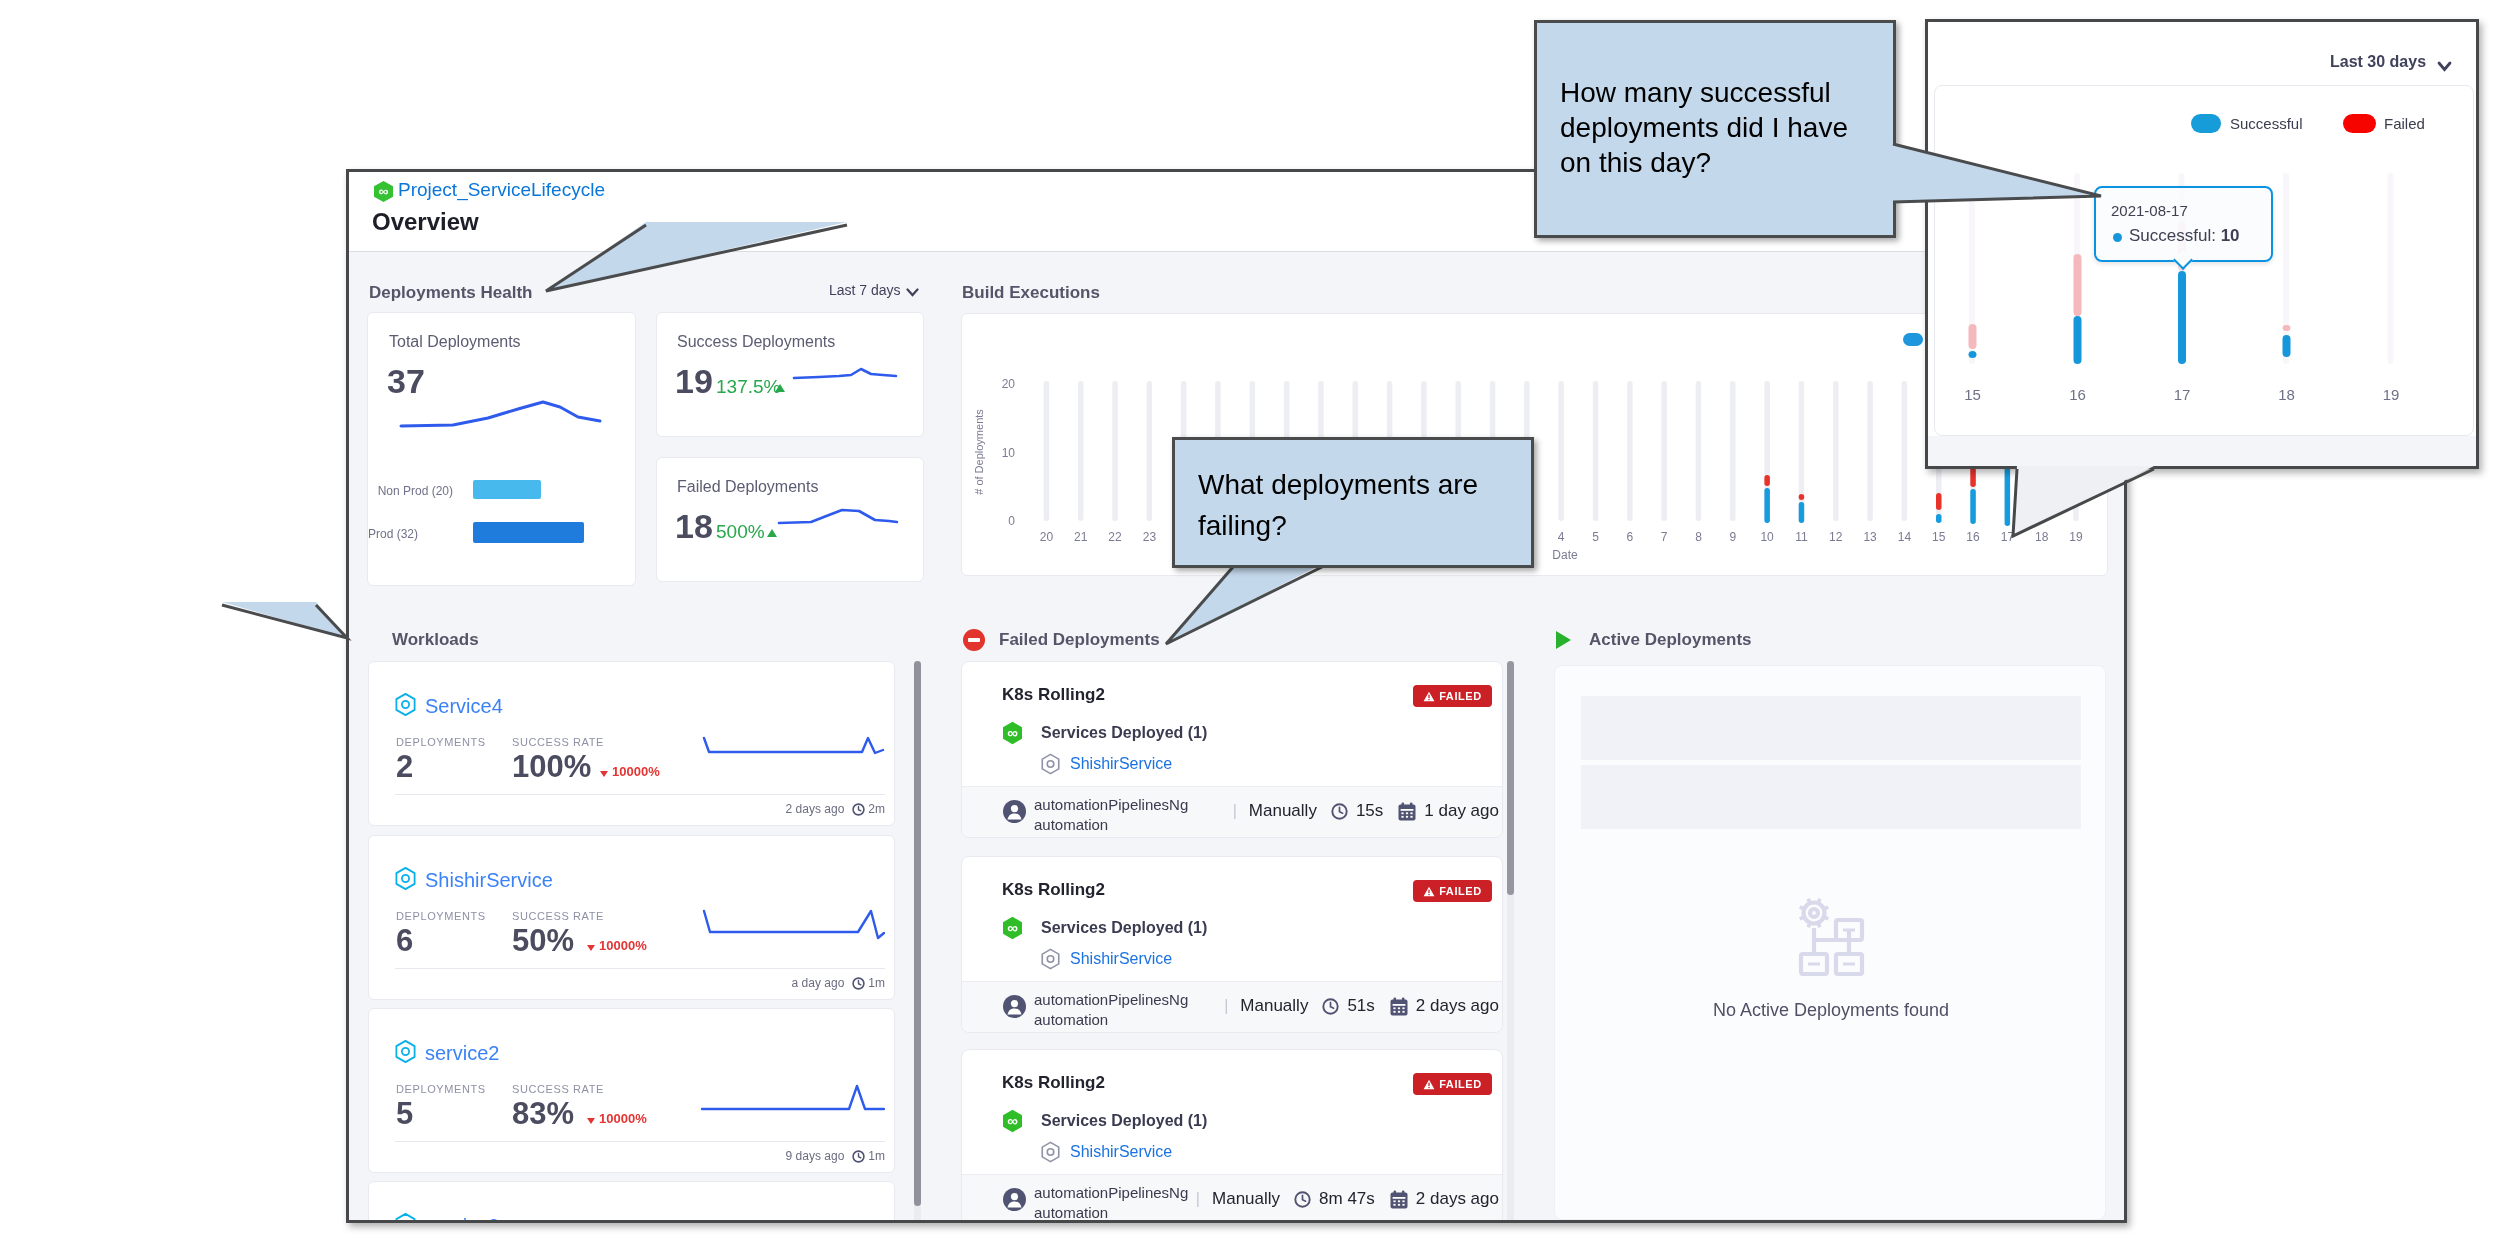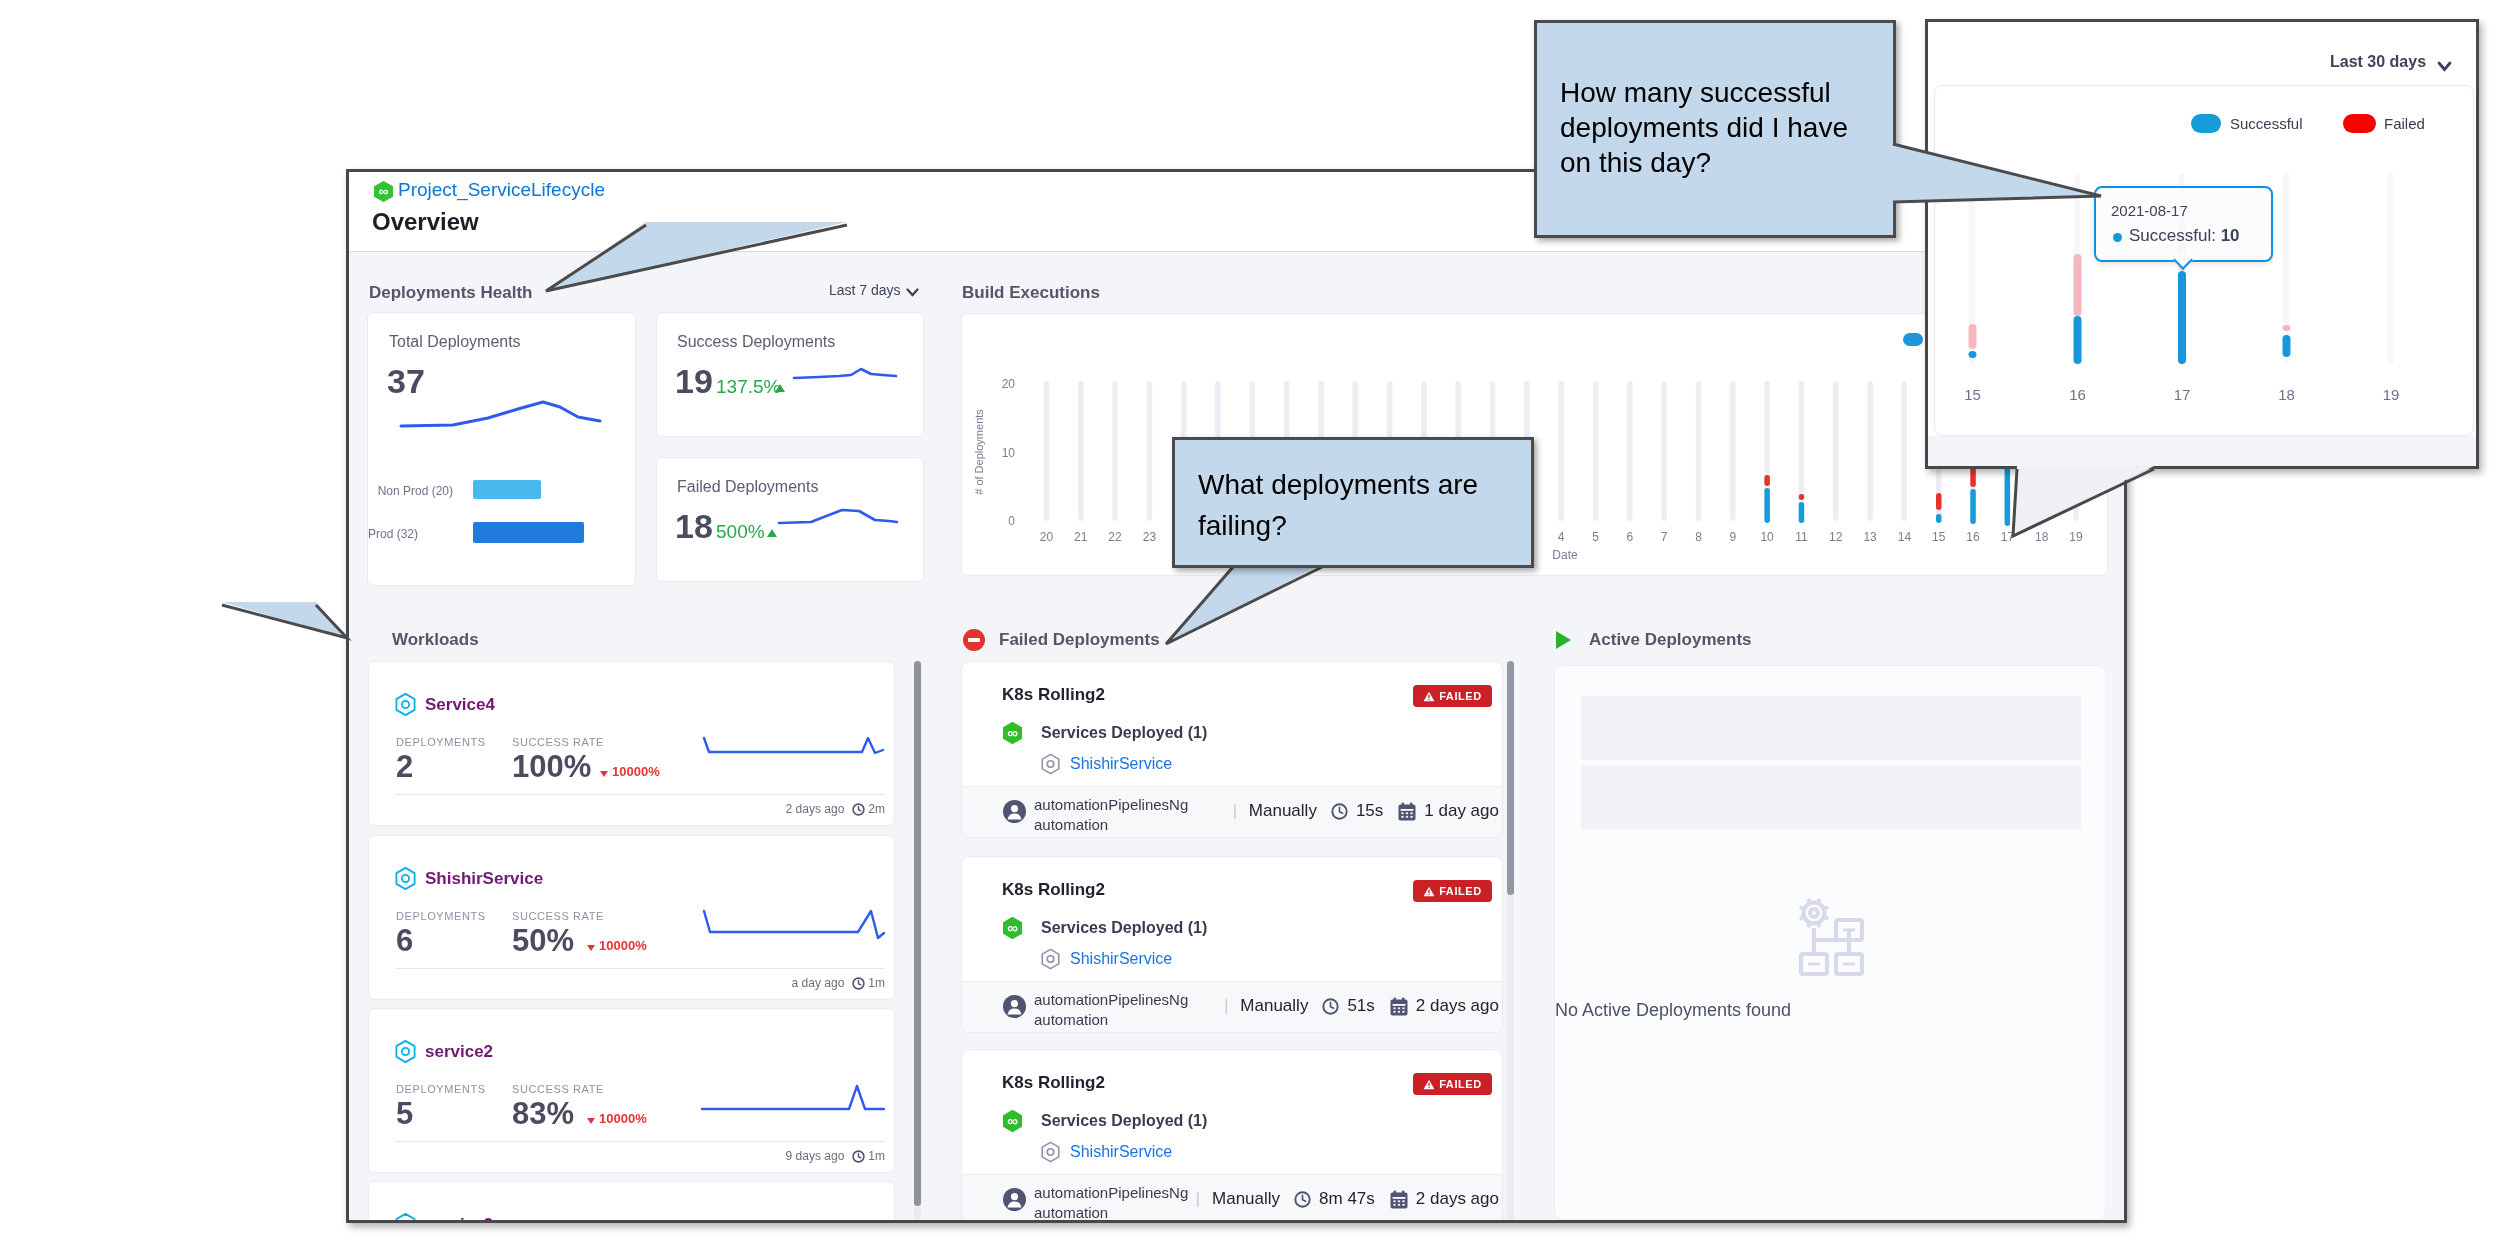--- a/index.html
+++ b/index.html
@@ -7,21 +7,21 @@
   .abs { position:absolute; }
   #stage { position:relative; width:2502px; height:1241px; background:#fff; }
   #dash { left:346px; top:169px; width:1781px; height:1054px; background:#f4f5f8;
           border:3px solid #47484a; box-shadow:3px 4px 7px rgba(0,0,0,0.3); overflow:hidden; }
   .sectitle { font-size:17px; font-weight:bold; color:#545569; }
   .card { position:absolute; background:#fff; border:1px solid #e9eaef; border-radius:6px; }
   .bubble { position:absolute; background:#c4d8eb; border:3px solid #4a4b4d;
             box-shadow:3px 3px 6px rgba(0,0,0,0.35); font-size:28px; color:#000; }
   .wl-lbl { position:absolute; font-size:11px; letter-spacing:0.6px; color:#8e90a6; }
   .wl-num { position:absolute; font-size:31px; font-weight:bold; color:#4b4c60; }
-  .wl-name { position:absolute; font-size:17px; font-weight:bold; color:#701a75; }
+  .wl-name { position:absolute; font-size:20px; font-weight:normal; color:#3b82f6; }
   .fd-meta { font-size:17px; color:#23242f; font-weight:500; }
 </style>
 </head>
 <body>
 <div id="stage">
 
   <div id="dash" class="abs">
     <div class="abs" style="left:0; top:0; width:1775px; height:80px; background:#fff; border-bottom:1px solid #dcdde3;"></div>
     <div class="abs" style="left:25px; top:9px;">
       <svg width="19" height="21" viewBox="0 0 19 21">
@@ -419,21 +419,21 @@
           <path d="M32.7 25.0 L37.3 26.9 M27.0 30.7 L28.9 35.3 M19.0 30.7 L17.1 35.3 M13.3 25.0 L8.7 26.9 M13.3 17.0 L8.7 15.1 M19.0 11.3 L17.1 6.7 M27.0 11.3 L28.9 6.7 M32.7 17.0 L37.3 15.1" stroke-width="3.6"></path>
           <path d="M23 36 L23 62 M23 48 L58 48 M58 37 L58 62"></path>
           <rect x="10" y="62" width="26" height="20" rx="2"></rect>
           <rect x="45" y="28" width="26" height="20" rx="2"></rect>
           <rect x="45" y="62" width="26" height="20" rx="2"></rect>
         </g>
         <g stroke="#d8d9ea" stroke-width="3">
           <path d="M17 72 L29 72 M52 38 L64 38 M52 72 L64 72"></path>
         </g>
       </svg>
-      <div class="abs" style="left:0; top:334px; width:552px; text-align:left; font-size:18px; color:#4e5065;">No Active Deployments found</div>
+      <div class="abs" style="left:0; top:334px; width:552px; text-align:center; font-size:18px; color:#4e5065;">No Active Deployments found</div>
     </div>
   </div>
 
   <div id="inset" class="abs" style="left:1925px; top:19px; width:554px; height:450px; background:#fff; border:3px solid #47484a; box-shadow:3px 4px 7px rgba(0,0,0,0.3);">
   <div class="abs" style="left:402px; top:31px; font-size:16px; font-weight:bold; color:#40425b;">Last 30 days</div>
   <div class="abs" style="left:509px; top:36px;"><svg width="15" height="11" viewBox="0 0 15 11">
           <polyline points="2,2 7.5,8.5 13,2" fill="none" stroke="#40425b" stroke-width="2.8" stroke-linecap="round"></polyline>
         </svg></div>
   <div class="abs" style="left:6px; top:63px; width:540px; height:351px; background:#fff; border:1px solid #e8e9ee; border-radius:8px;"></div>
   <div class="abs" style="left:0px; top:414px; width:548px; height:30px; background:#f4f5f8;"></div>

